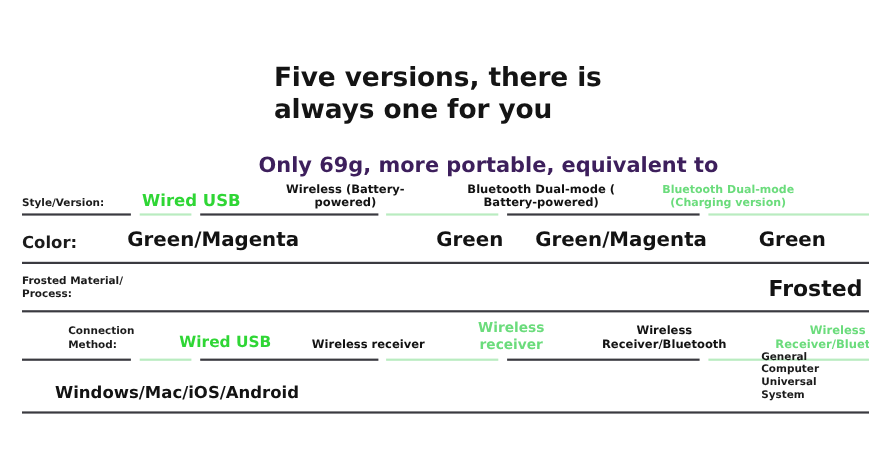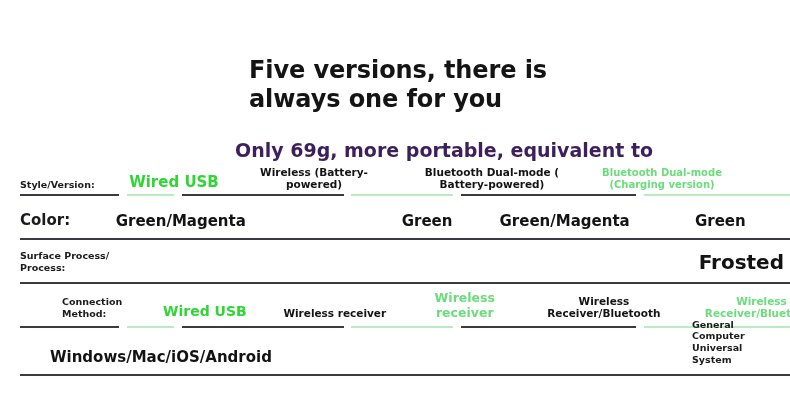--- a/index.html
+++ b/index.html
@@ -105,21 +105,21 @@
   .row-style .c2 { font-size: 10.5px; font-weight: bold; }
   .row-style .c3 { font-size: 10px;   font-weight: bold; }
   .row-style .c4 { font-size: 10.5px; font-weight: bold; }
   .row-style .c5 { font-size: 10px;   font-weight: bold; }
   .row-style { height: 34px; }
   .row-style .cell { padding-bottom: 3px; }
 
   .row-color { height: 42px; }
   .row-color .cell { padding-bottom: 8px; }
   .row-color .cell-label { font-size: 15px; font-weight: bold; }
-  .row-color .cell-v { font-size: 15px; font-weight: bold; }
+  .row-color .cell-v { font-size: 18px; font-weight: bold; }
 
   .row-surface { height: 42px; }
   .row-surface .cell { padding-bottom: 8px; }
   .row-surface .cell-label { font-size: 9.5px; }
   .row-surface .span-cell {
     flex: 1;
     text-align: right;
     padding-left: 50px;
     font-size: 20px;
     font-weight: bold;
@@ -186,21 +186,21 @@
     <div class="cell cell-v c2 v-dark"></div>
     <div class="cell cell-v c3 v-dark">Green</div>
     <div class="cell cell-v c4 v-dark">Green/Magenta</div>
     <div class="cell cell-v c5 v-dark">Green</div>
   </div>
   <div class="rule-wrap">
     <div class="rule-seg dark" style="width:770px"></div>
   </div>
 
   <div class="spec-row row-surface">
-    <div class="cell cell-label">Surface Process/ Process:</div>
+    <div class="cell cell-label">Frosted Material/ Process:</div>
     <div class="cell span-cell">Frosted</div>
   </div>
   <div class="rule-wrap">
     <div class="rule-seg dark" style="width:770px"></div>
   </div>
 
   <div class="spec-row row-conn">
     <div class="cell cell-label">Connection Method:</div>
     <div class="cell cell-v c1 v-green">Wired USB</div>
     <div class="cell cell-v c2 v-dark">Wireless receiver</div>

